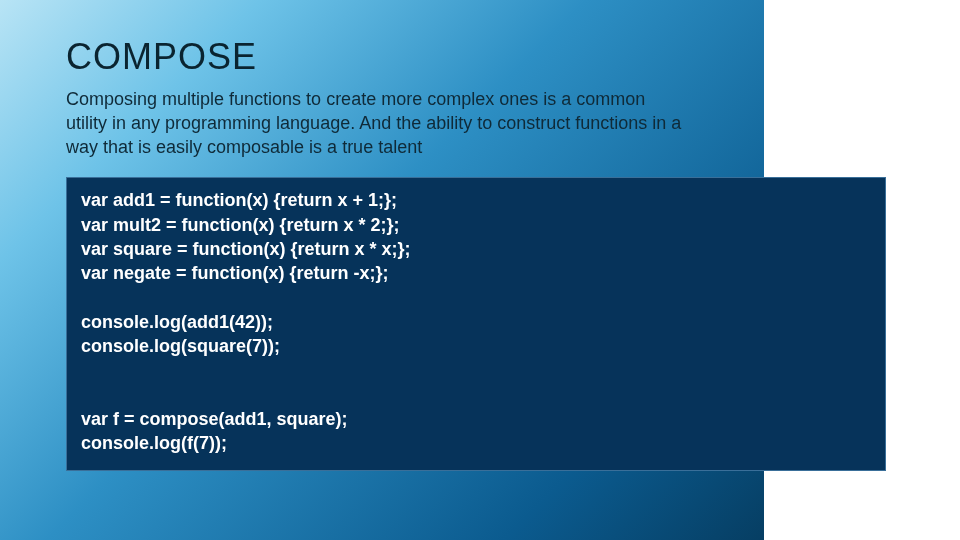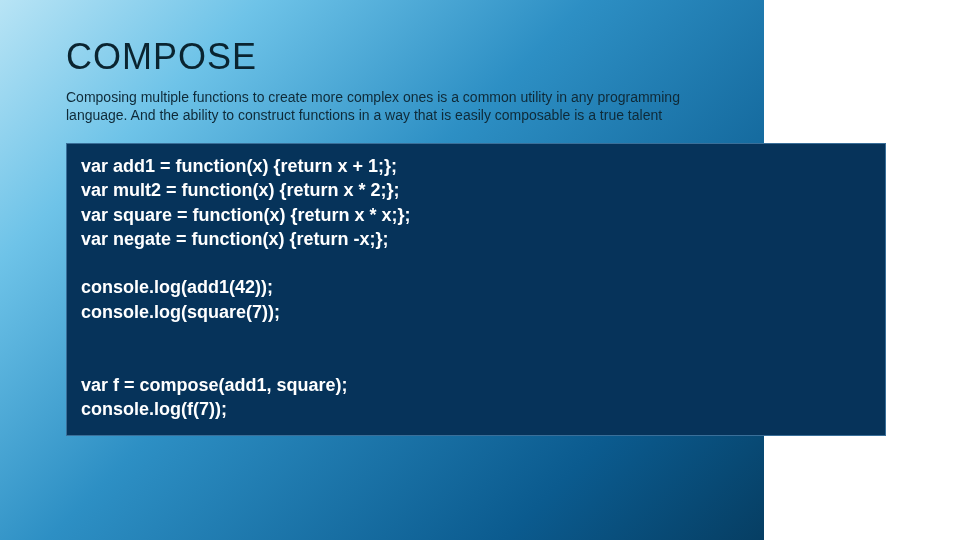--- a/index.html
+++ b/index.html
@@ -19,21 +19,21 @@
     padding: 36px 78px 30px 66px;
   }
   .title {
     font-size: 36px;
     font-weight: 400;
     color: #0a2430;
     letter-spacing: 1px;
     margin: 0 0 10px 0;
   }
   .desc {
-    font-size: 14px;
+    font-size: 18px;
     line-height: 1.32;
     color: #0f2a38;
     margin: 0 0 18px 0;
     max-width: 720px;
   }
   .codebox {
     background: #06335a;
     border: 1px solid #3a6f99;
     color: #ffffff;
     font-family: Arial, Helvetica, sans-serif;

